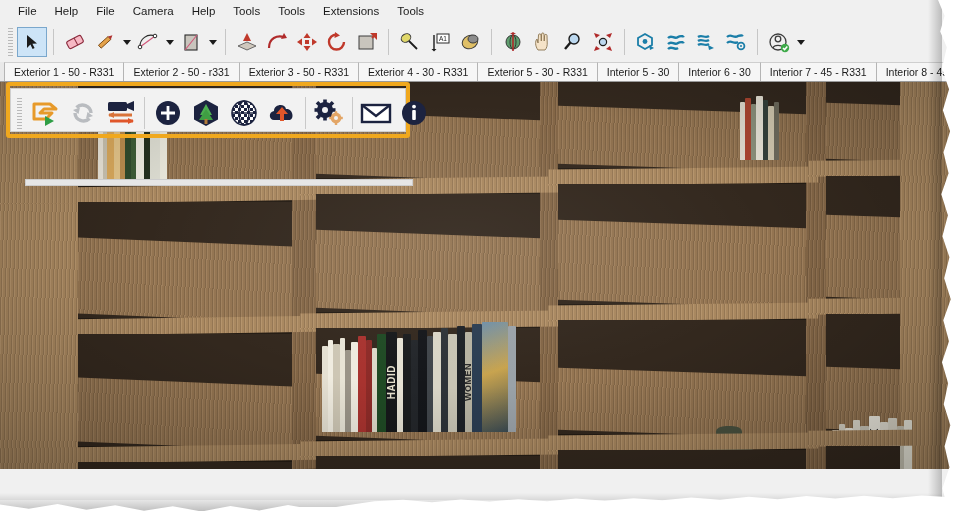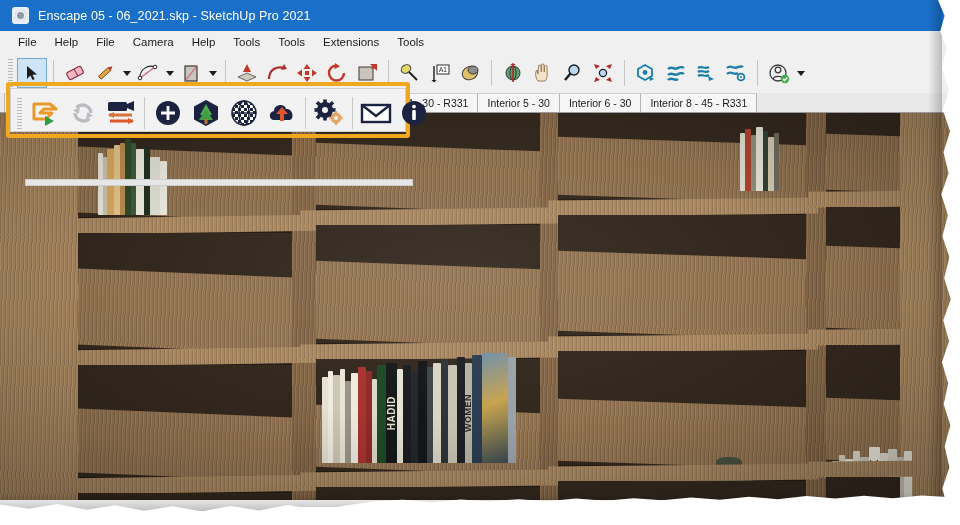--- a/index.html
+++ b/index.html
@@ -310,24 +310,20 @@
 
   svg { display: block; }
 </style>
 </head>
 <body>
 
 <div id="app">
 
   <div class="window">
 
-    <div class="titlebar">
-      <div class="app-icon"></div>
-      <div class="title-text">Enscape 05 - 06_2021.skp - SketchUp Pro 2021</div>
-    </div>
 
     <div class="menubar">
       <div class="menu-item">File</div>
       <div class="menu-item">Help</div>
       <div class="menu-item">File</div>
       <div class="menu-item">Camera</div>
       <div class="menu-item">Help</div>
       <div class="menu-item">Tools</div>
       <div class="menu-item">Tools</div>
       <div class="menu-item">Extensions</div>
@@ -520,22 +516,24 @@
       <div class="tb-caret">
           <i></i>
         </div>
     </div>
 
     <div class="tabbar">
       <div class="tab">Exterior 1 - 50 - R331</div>
       <div class="tab">Exterior 2 - 50 - r331</div>
       <div class="tab">Exterior 3 - 50 - R331</div>
       <div class="tab">Exterior 4 - 30 - R331</div>
+      <div class="tab">Exterior 5 - 30 - R331</div>
       <div class="tab">Interior 5 - 30</div>
       <div class="tab">Interior 6 - 30</div>
+      <div class="tab">Interior 7 - 45 - R331</div>
       <div class="tab">Interior 8 - 45 - R331</div>
     </div>
 
     <div class="viewport">
       <div class="vp-inner">
 
         <div class="cavity deep" style="left:0;top:0;width:952px;height:387px;"></div>
 
         <div class="wood lite" style="left:0;top:0;width:78px;height:387px;"></div>
         <div class="wood mid" style="left:292px;top:0;width:24px;height:387px;transform:skewY(-1.2deg);"></div>

